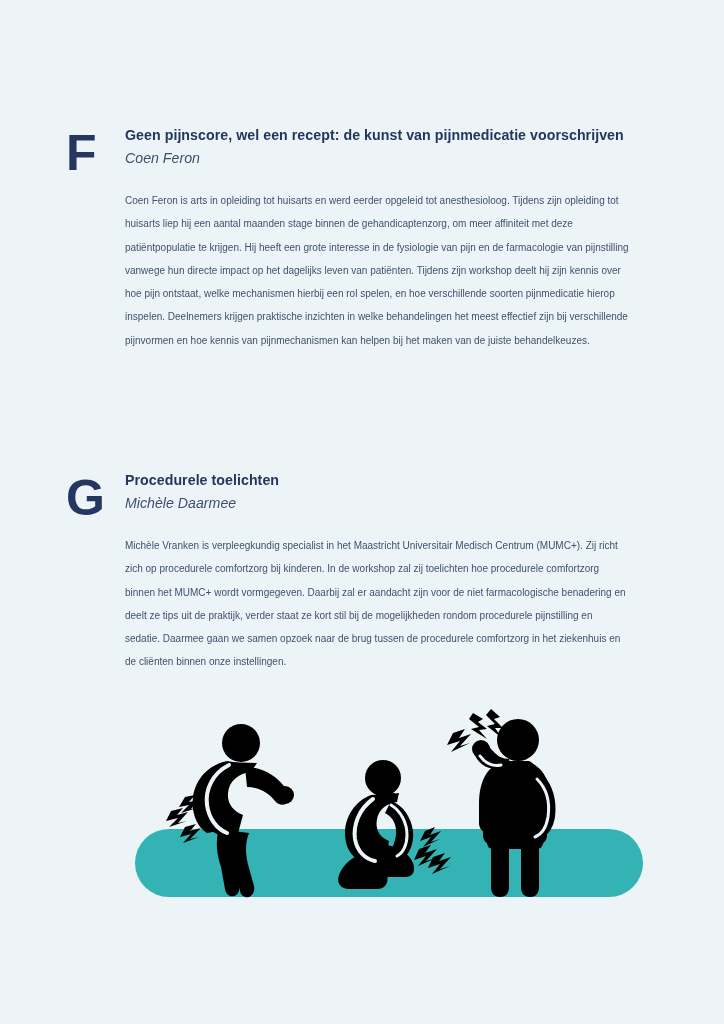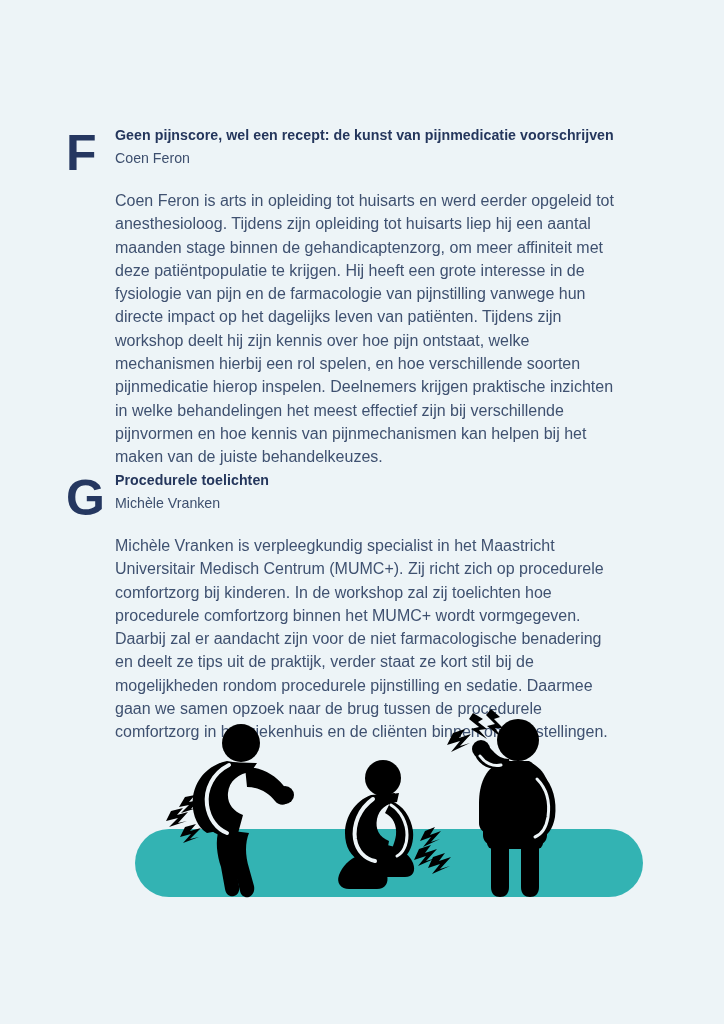--- a/index.html
+++ b/index.html
@@ -40,47 +40,48 @@
     font-family: "Liberation Sans", sans-serif;
     font-weight: bold;
     font-size: 50px;
     line-height: 56px;
     color: #253760;
     letter-spacing: -0.5px;
   }
 
   .sec-body {
     position: absolute;
-    left: 115px;
+    left: 125px;
     top: 0;
     width: 504px;
   }
 
   .sec-title {
     font-family: "Liberation Sans", sans-serif;
     font-weight: bold;
     font-size: 14.2px;
     line-height: 21px;
     color: #24365c;
     margin: 0;
     letter-spacing: 0.05px;
   }
 
   .sec-presenter {
     font-family: "Liberation Sans", sans-serif;
+    font-style: italic;
     font-size: 14.2px;
     line-height: 22px;
     color: #3d4f6e;
     margin: 0;
     padding-top: 1px;
   }
 
   .sec-text {
     font-family: "Liberation Sans", sans-serif;
-    font-size: 16px;
+    font-size: 10px;
     line-height: 23.3px;
     color: #3f5170;
     margin: 0;
     padding-top: 20px;
     text-align: left;
   }
 
   
   .illustration {
     position: absolute;
@@ -106,21 +107,21 @@
       <h2 class="sec-title">Geen pijnscore, wel een recept: de kunst van pijnmedicatie voorschrijven</h2>
       <p class="sec-presenter">Coen Feron</p>
       <p class="sec-text">Coen Feron is arts in opleiding tot huisarts en werd eerder opgeleid tot anesthesioloog. Tijdens zijn opleiding tot huisarts liep hij een aantal maanden stage binnen de gehandicaptenzorg, om meer affiniteit met deze patiëntpopulatie te krijgen. Hij heeft een grote interesse in de fysiologie van pijn en de farmacologie van pijnstilling vanwege hun directe impact op het dagelijks leven van patiënten. Tijdens zijn workshop deelt hij zijn kennis over hoe pijn ontstaat, welke mechanismen hierbij een rol spelen, en hoe verschillende soorten pijnmedicatie hierop inspelen. Deelnemers krijgen praktische inzichten in welke behandelingen het meest effectief zijn bij verschillende pijnvormen en hoe kennis van pijnmechanismen kan helpen bij het maken van de juiste behandelkeuzes.</p>
     </div>
   </div>
 
   <div class="section section-g">
     <div class="letter">G</div>
     <div class="sec-body">
       <h2 class="sec-title">Procedurele toelichten</h2>
-      <p class="sec-presenter">Michèle Vranken</p>
+      <p class="sec-presenter">Michèle Daarmee</p>
       <p class="sec-text">Michèle Vranken is verpleegkundig specialist in het Maastricht Universitair Medisch Centrum (MUMC+). Zij richt zich op procedurele comfortzorg bij kinderen. In de workshop zal zij toelichten hoe procedurele comfortzorg binnen het MUMC+ wordt vormgegeven. Daarbij zal er aandacht zijn voor de niet farmacologische benadering en deelt ze tips uit de praktijk, verder staat ze kort stil bij de mogelijkheden rondom procedurele pijnstilling en sedatie. Daarmee gaan we samen opzoek naar de brug tussen de procedurele comfortzorg in het ziekenhuis en de cliënten binnen onze instellingen.</p>
     </div>
   </div>
 
   <div class="illustration">
     <svg viewBox="0 0 512 200" xmlns="http://www.w3.org/2000/svg" aria-hidden="true">
 
       <rect x="2" y="124" width="508" height="68" rx="34" ry="34" fill="#33b3b3"></rect>
 
       <g fill="#000000">

